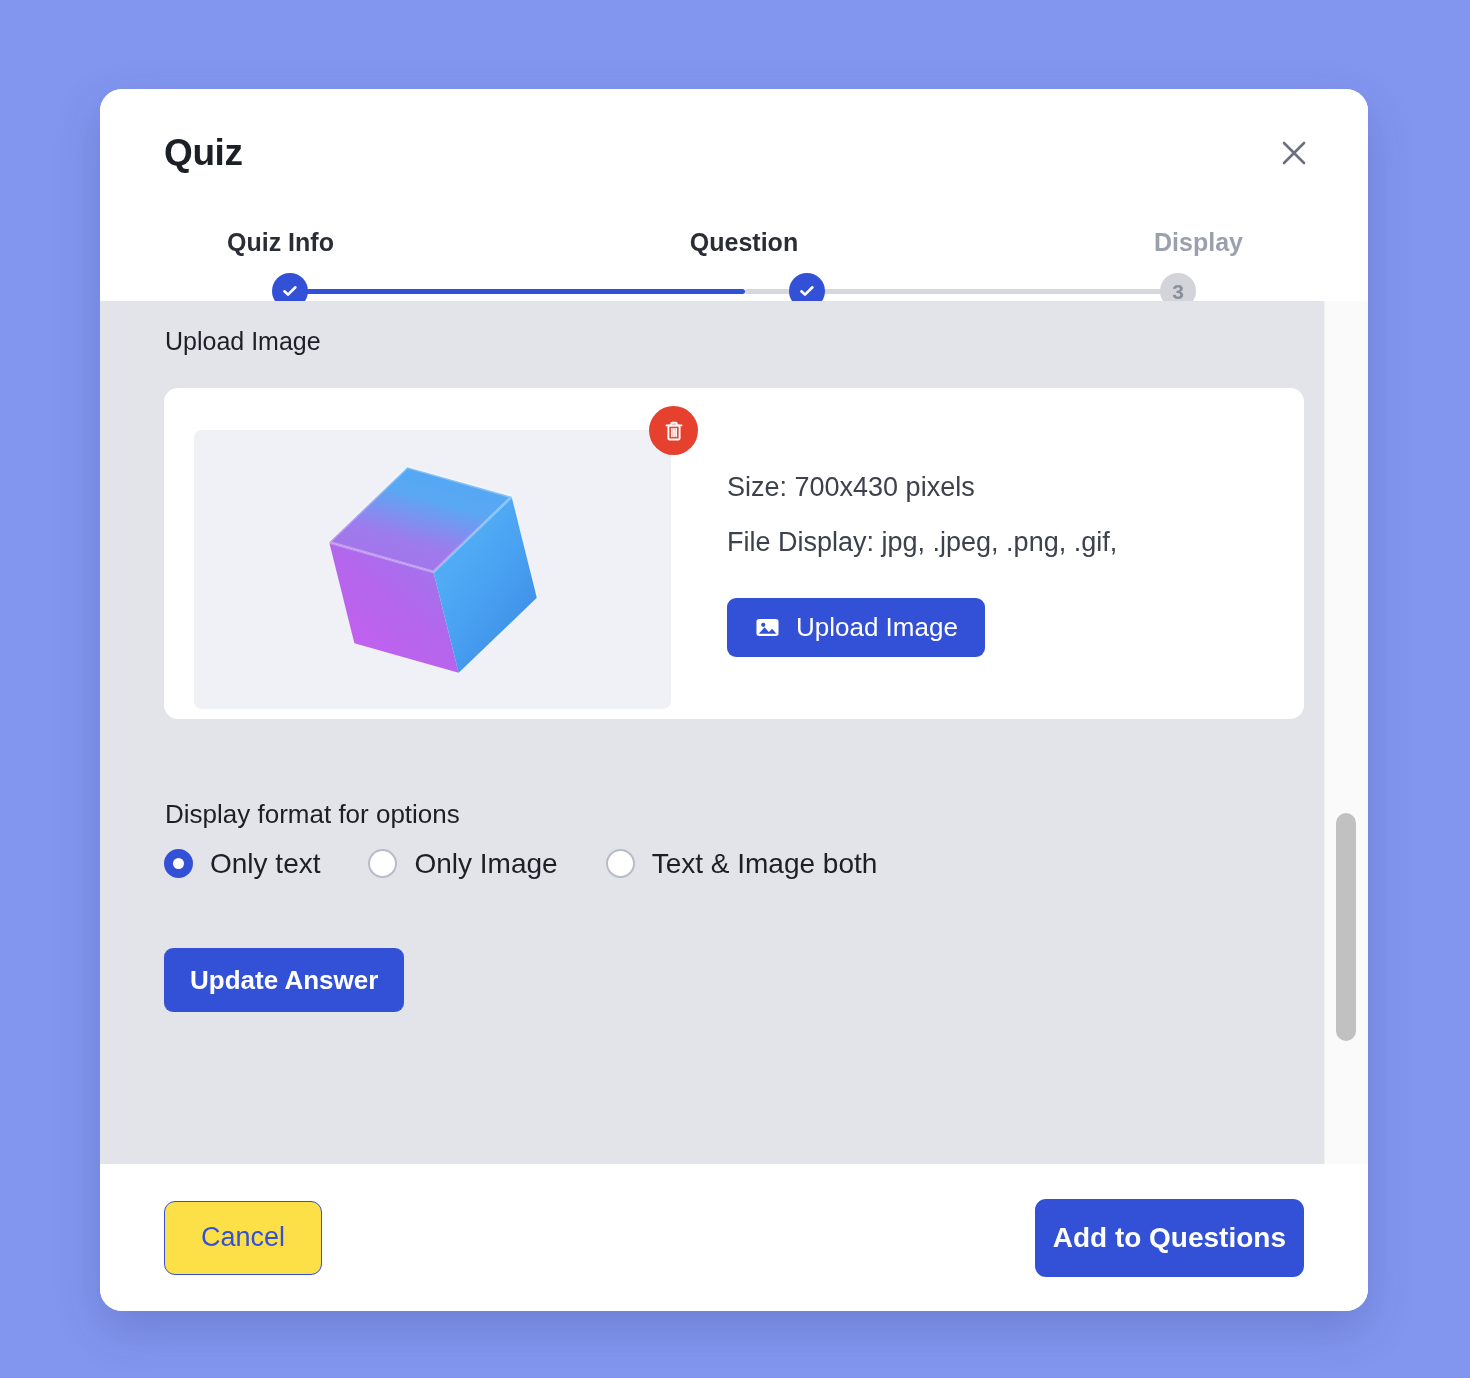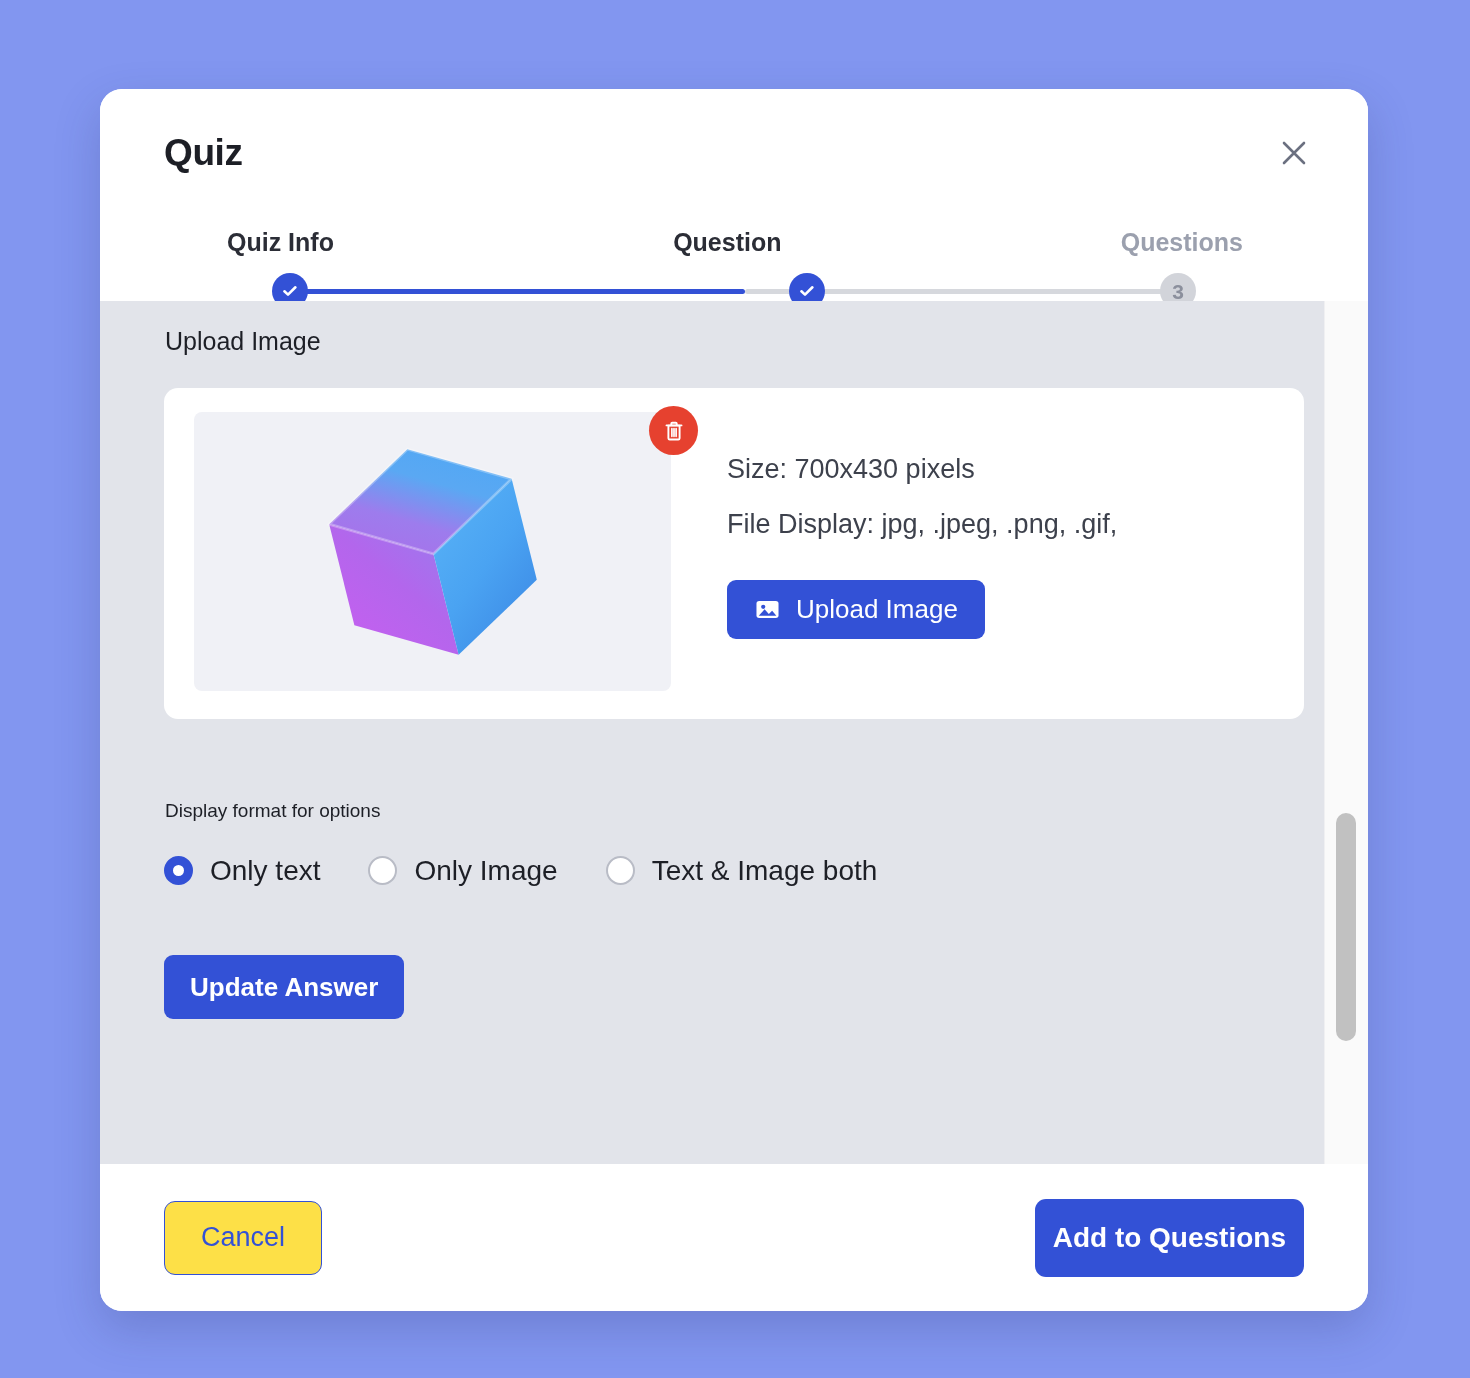--- a/index.html
+++ b/index.html
@@ -144,21 +144,21 @@
     line-height: 1;
     margin: 0 0 34px 1px;
   }
 
   
   .image-card {
     position: relative;
     background: #ffffff;
     border-radius: 14px;
     height: 331px;
-    padding: 24px 30px;
+    padding: 42px 30px;
     display: flex;
     align-items: flex-start;
     gap: 56px;
   }
   .thumb {
     width: 477px;
     height: 279px;
     border-radius: 8px;
     background: #f0f1f6;
     position: relative;
@@ -216,24 +216,24 @@
     height: 59px;
     font-size: 26px;
     font-family: inherit;
     cursor: pointer;
   }
   .upload-btn svg { display: block; flex: 0 0 auto; }
 
   
   .format-block { margin-top: 82px; }
   .format-title {
-    font-size: 19px;
+    font-size: 26px;
     color: #1d1f26;
     line-height: 1;
-    margin: 0 0 36px 1px;
+    margin: 0 0 22px 1px;
   }
   .radio-row {
     display: flex;
     align-items: center;
     gap: 0;
   }
   .radio-item {
     display: flex;
     align-items: center;
     gap: 17px;
@@ -354,21 +354,21 @@
         <svg width="26" height="26" viewBox="0 0 26 26" fill="none">
           <path d="M3 3 L23 23 M23 3 L3 23" stroke="#6b7080" stroke-width="2.6" stroke-linecap="round"></path>
         </svg>
       </span>
     </button>
 
     <div class="stepper">
       <div class="step-labels">
         <span class="step-label l1">Quiz Info</span>
         <span class="step-label l2">Question</span>
-        <span class="step-label l3 is-muted">Questions</span>
+        <span class="step-label l3 is-muted">Display</span>
       </div>
       <div class="step-track">
         <div class="track-line done"></div>
         <div class="track-line todo"></div>
 
         <div class="step-node done n1">
           <span>
             <svg width="18" height="18" viewBox="0 0 18 18" fill="none">
               <path d="M3.4 9.3 L7 12.6 L14.4 5.3" stroke="#ffffff" stroke-width="2.6" stroke-linecap="round" stroke-linejoin="round"></path>
             </svg>

